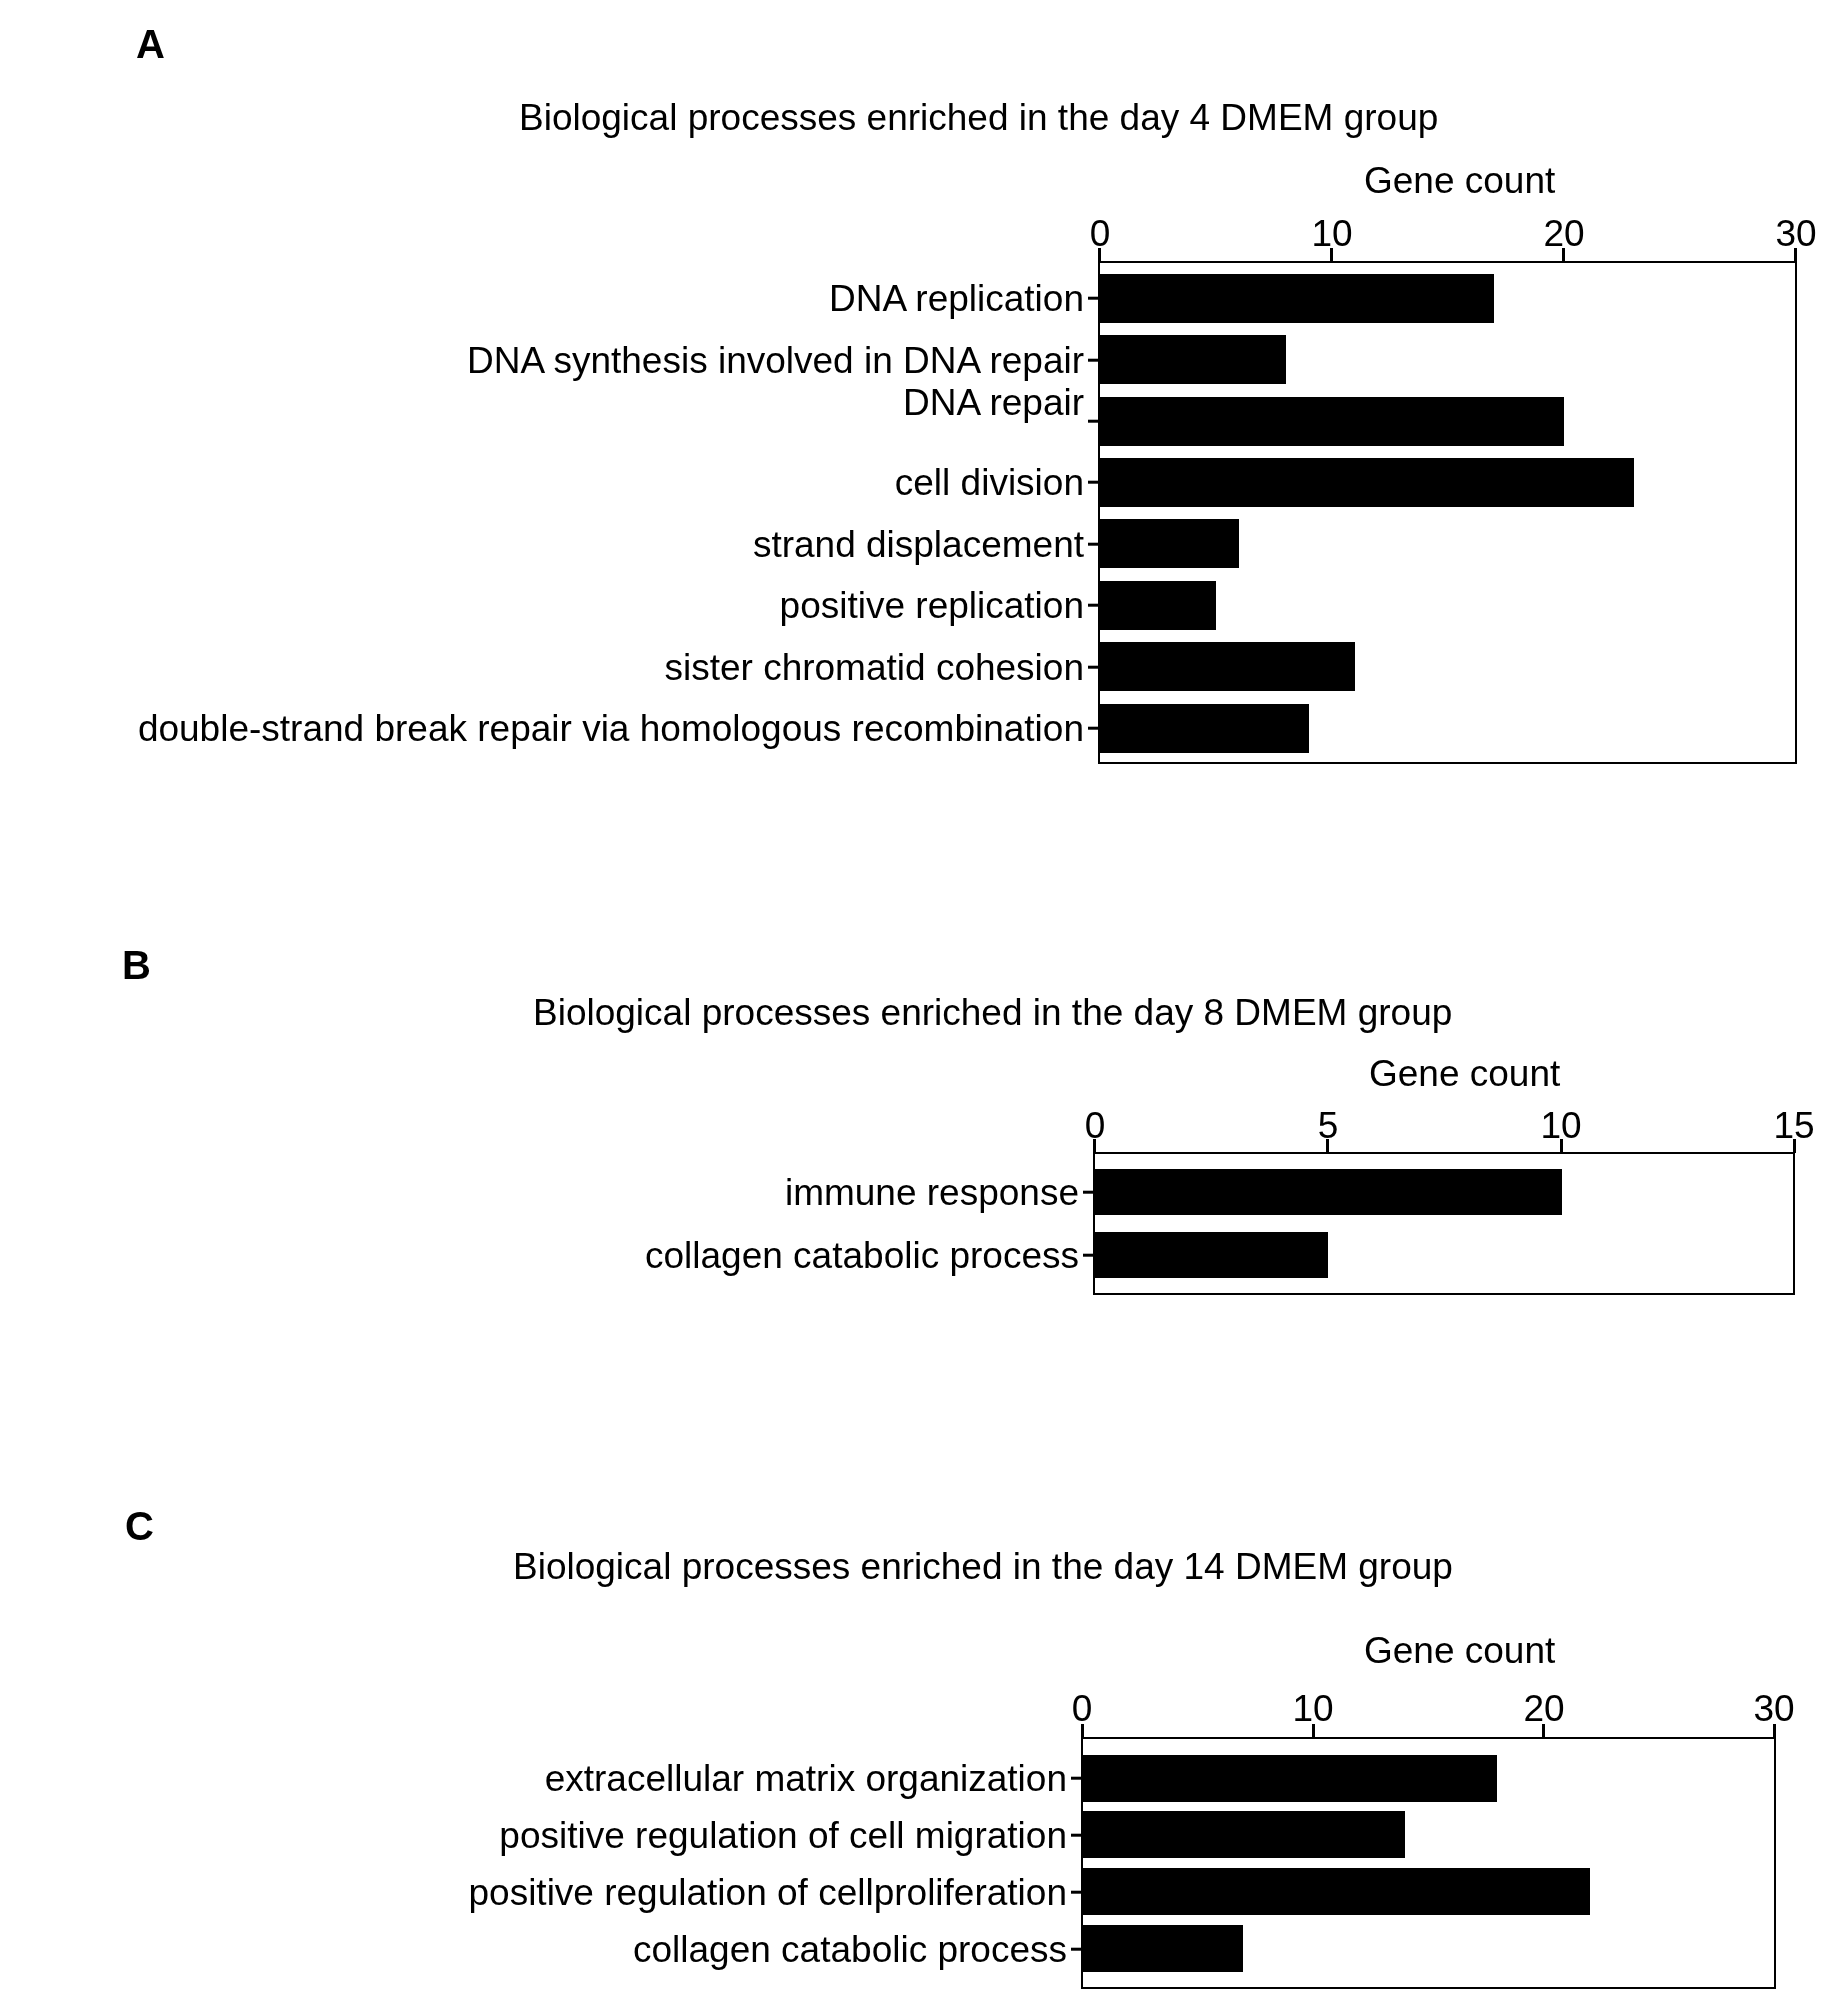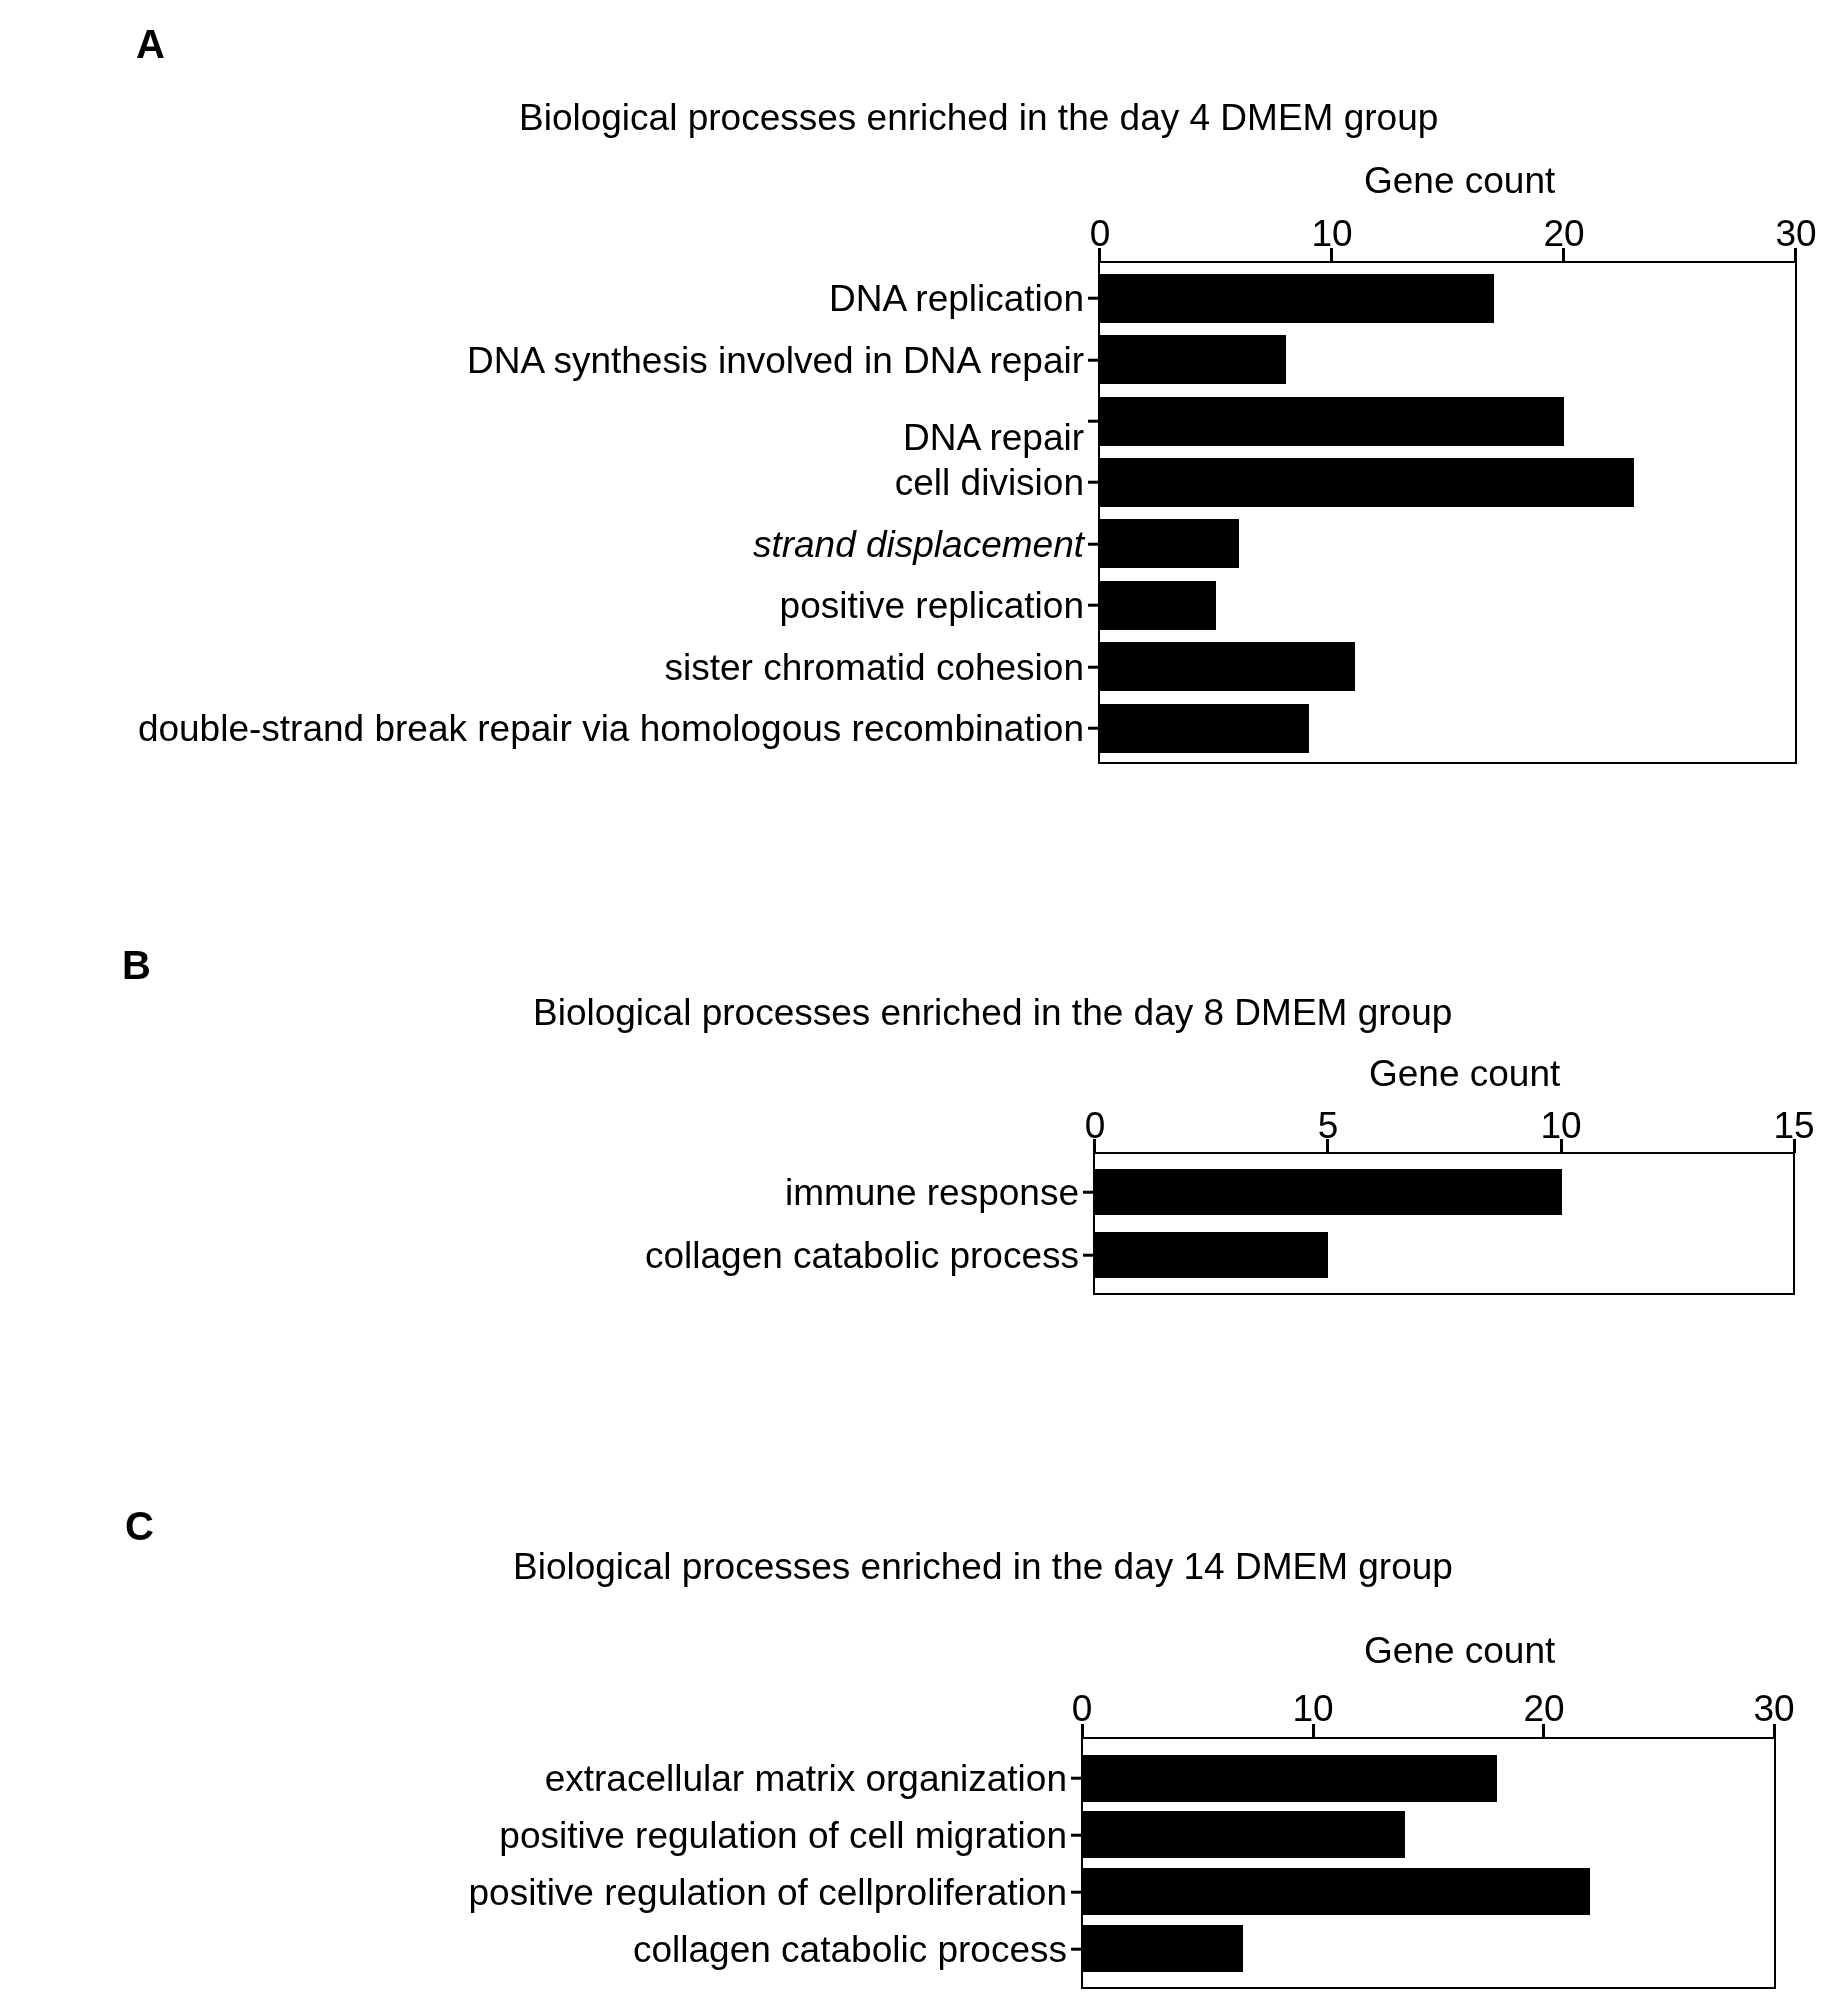--- a/index.html
+++ b/index.html
@@ -42,27 +42,27 @@
     <div class="abs tick-top" style="left: 1794px; top: 248px;"></div>
     <div class="abs tick-label" style="left: 1796px; top: 215px;">30</div>
     <div class="abs bar" style="left: 1100px; top: 274px; width: 394px; height: 49px;"></div>
     <div class="abs tick-left" style="left: 1088px; top: 298px;"></div>
     <div class="abs cat-label" style="right: 745px; top: 298px;">DNA replication</div>
     <div class="abs bar" style="left: 1100px; top: 335px; width: 186px; height: 49px;"></div>
     <div class="abs tick-left" style="left: 1088px; top: 360px;"></div>
     <div class="abs cat-label" style="right: 745px; top: 360px; margin-left: 8px;">DNA synthesis involved in DNA repair</div>
     <div class="abs bar" style="left: 1100px; top: 397px; width: 464px; height: 49px;"></div>
     <div class="abs tick-left" style="left: 1088px; top: 421px;"></div>
-    <div class="abs cat-label" style="right: 745px; top: 437px;">DNA repair</div>
+    <div class="abs cat-label" style="right: 745px; top: 402px;">DNA repair</div>
     <div class="abs bar" style="left: 1100px; top: 458px; width: 534px; height: 49px;"></div>
     <div class="abs tick-left" style="left: 1088px; top: 482px;"></div>
     <div class="abs cat-label" style="right: 745px; top: 482px;">cell division</div>
     <div class="abs bar" style="left: 1100px; top: 519px; width: 139px; height: 49px;"></div>
     <div class="abs tick-left" style="left: 1088px; top: 544px;"></div>
-    <div class="abs cat-label" style="right: 745px; top: 544px; font-style: italic;">strand displacement</div>
+    <div class="abs cat-label" style="right: 745px; top: 544px;">strand displacement</div>
     <div class="abs bar" style="left: 1100px; top: 581px; width: 116px; height: 49px;"></div>
     <div class="abs tick-left" style="left: 1088px; top: 605px;"></div>
     <div class="abs cat-label" style="right: 745px; top: 605px;">positive replication</div>
     <div class="abs bar" style="left: 1100px; top: 642px; width: 255px; height: 49px;"></div>
     <div class="abs tick-left" style="left: 1088px; top: 667px;"></div>
     <div class="abs cat-label" style="right: 745px; top: 667px;">sister chromatid cohesion</div>
     <div class="abs bar" style="left: 1100px; top: 704px; width: 209px; height: 49px;"></div>
     <div class="abs tick-left" style="left: 1088px; top: 728px;"></div>
     <div class="abs cat-label" style="right: 745px; top: 728px; text-align: right;">double-strand break repair via homologous recombination</div>
   </div>

